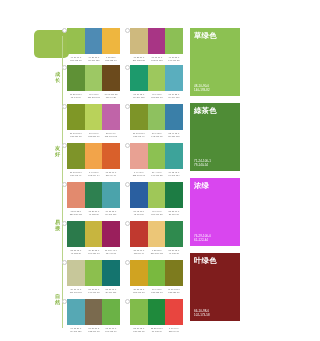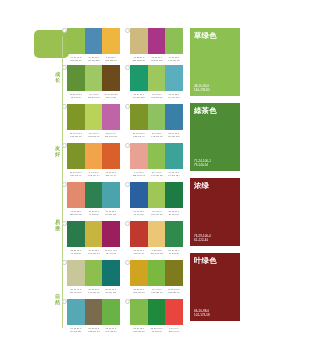--- a/index.html
+++ b/index.html
@@ -480,21 +480,21 @@
           <b>140-193-82</b>
         </div>
       </div>
       <div class="panel" style="top: 103px; height: 68px; background: rgb(79, 140, 54);">
         <div class="panel-name">綠茶色</div>
         <div class="panel-codes">
           <b>71-24-100-1</b>
           <b>79-140-54</b>
         </div>
       </div>
-      <div class="panel" style="top: 178px; height: 68px; background: #7f1d1d;">
+      <div class="panel" style="top: 178px; height: 68px; background: #d946ef;">
         <div class="panel-name">浓绿</div>
         <div class="panel-codes">
           <b>76-29-100-0</b>
           <b>61-122-44</b>
         </div>
       </div>
       <div class="panel" style="top: 253px; height: 68px; background: #7f1d1d;">
         <div class="panel-name">叶绿色</div>
         <div class="panel-codes">
           <b>66-10-98-0</b>

